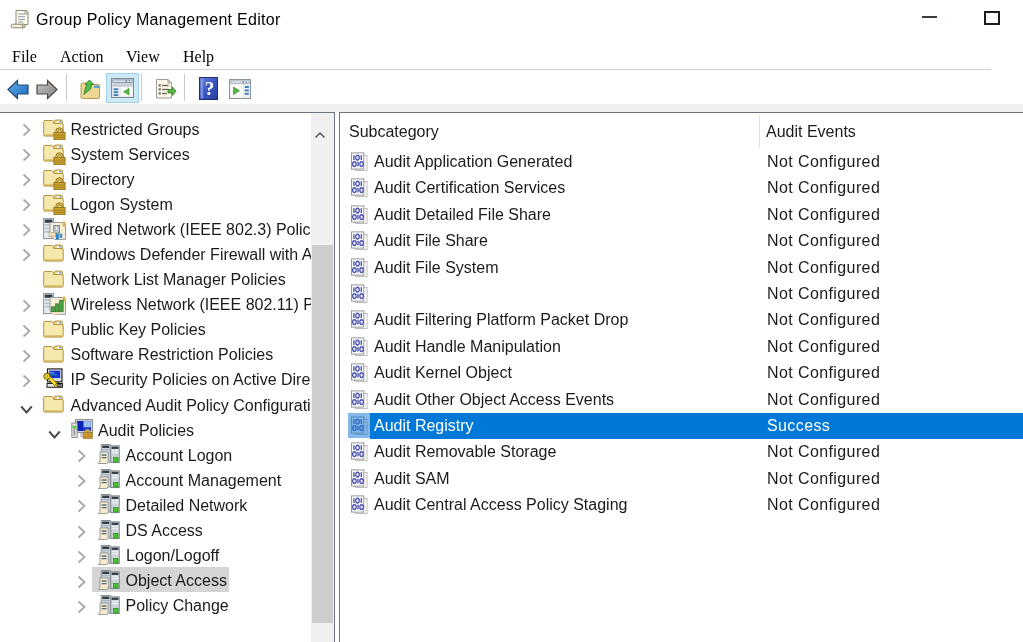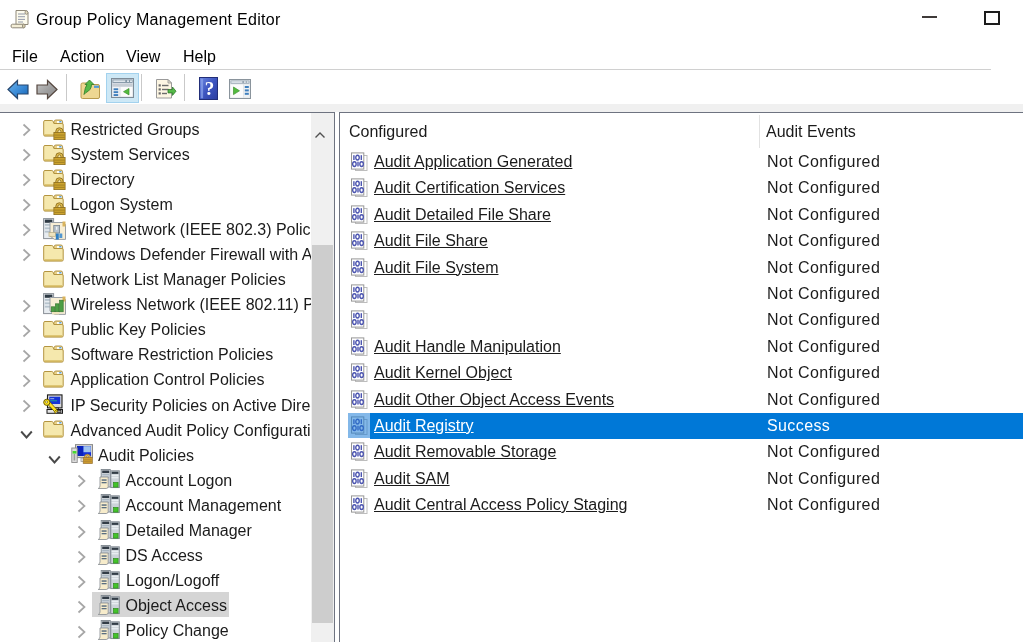--- a/index.html
+++ b/index.html
@@ -5,21 +5,21 @@
 * { margin:0; padding:0; box-sizing:border-box; }
 html,body { width:1023px; height:642px; overflow:hidden; background:#fff;
   font-family:"Liberation Sans", sans-serif; }
 #win { position:relative; width:1023px; height:642px; background:#fff; }
 #titlebar { position:absolute; left:0; top:0; width:1023px; height:40px; background:#fff; }
 #titleicon { position:absolute; left:10px; top:8px; }
 #titletext { position:absolute; left:36px; top:11px; font-size:16px; letter-spacing:0.3px; color:#000; }
 #btn-min { position:absolute; left:922px; top:16px; width:15px; height:2px; background:#3f3a39; }
 #btn-max { position:absolute; left:984px; top:11px; width:16px; height:14px; border:2px solid #1c1c1c; background:#fff; }
 #menubar { position:absolute; left:0; top:40px; width:991px; height:30px; background:#fff;
-  border-bottom:1px solid #d0d0d0; font-size:16px; color:#000; }
+  border-bottom:1px solid #d0d0d0; font-size:16px; color:#000;font-family:Liberation Serif, serif; }
 .menuitem { position:absolute; top:8px; }
 #toolbar { position:absolute; left:0; top:71px; width:1023px; height:33px; background:#fff; }
 .tsep { position:absolute; top:3px; width:1px; height:27px; background:#c9c9c9; }
 .tbico { position:absolute; }
 #tbtn-console { position:absolute; left:106px; top:2px; width:33px; height:30px;
   background:#cde8f6; border:1px solid #a3d2ee; }
 #strip { position:absolute; left:0; top:104px; width:1023px; height:8px; background:#f0f0f0; }
 #pane-left { position:absolute; left:-1px; top:112px; width:336px; height:532px;
   background:#fff; border:1px solid #6e7380; }
 #pane-right { position:absolute; left:339px; top:112px; width:690px; height:532px;
@@ -31,21 +31,21 @@
 .trow .tlabel { position:absolute; top:1.5px; padding:0 5px; line-height:21px; }
 .selbox { position:absolute; top:-1.5px; height:24.5px; background:#d5d5d5; }
 #vscroll { position:absolute; right:0; top:0; width:23px; height:530px; background:#f0f0f0; }
 #vthumb { position:absolute; left:1px; top:132px; width:21px; height:378px; background:#cdcdcd; }
 #vup { position:absolute; left:0; top:15px; width:23px; height:14px; }
 #lhead { position:absolute; left:0; top:0; width:688px; height:36px; background:#fff; font-size:16px; color:#1b1b1b; }
 #lhead .hdiv { position:absolute; left:419px; top:2px; width:1px; height:33px; background:#e2e2e2; }
 #rows { position:absolute; left:1px; top:36px; width:687px; }
 .lrow { position:relative; height:26.4px; font-size:16px; color:#1b1b1b; }
 .lrow .lico { position:absolute; left:9px; top:3px; }
-.lrow .c1 { position:absolute; left:33px; top:4px;text-decoration:underline; }
+.lrow .c1 { position:absolute; left:33px; top:4px; }
 .lrow .c2 { position:absolute; left:426px; top:4px; letter-spacing:0.4px; }
 .lrow.sel { color:#fff; }
 .selbar { position:absolute; left:29px; top:0; width:659px; height:26.4px; background:#0078d7; }
 .tintbox { position:absolute; left:7px; top:0.5px; width:21.5px; height:24.5px; background:rgba(30,125,215,0.55); }
 .lrow .c1, .lrow .c2 { z-index:2; }
 </style>
 </head>
 <body>
 <div id="win">
   <div id="titlebar">
@@ -324,33 +324,20 @@
 <path d="M16.4 2 a2.4 1.2 0 0 1 2.4 1.2 l-2.6 0.4 z" fill="#3f8fd6"></path>
 <path d="M0.7 2.8 q0 -1.3 1.3 -1.3 h6.8 q1 0 1.4 1 l0.7 2 h8 q1.3 0 1.3 1.3 v10 q0 1.3 -1.3 1.3 h-16.9 q-1.3 0 -1.3 -1.3 z" fill="#f5e8ad" stroke="#b39440" stroke-width="1"></path>
 <path d="M1.7 16.6 h17.2 l0.3 -1.1 h-17.9 z" fill="#c8a33c"></path>
 </svg></span>
           <span class="tlabel" style="left:64.5px">Software Restriction Policies</span>
         </div>
 <div class="trow">
           <span class="chev" style="left:21.0px;top:6px"><svg width="9" height="14" viewBox="0 0 9 14">
               <path d="M1.5 1.5 L7.5 7 L1.5 12.5" fill="none" stroke="#a6a6a6" stroke-width="1.7"></path>
             </svg></span>
-          <span class="tico" style="left:42.0px"><svg width="21" height="18" viewBox="0 0 21 18">
-<path d="M11 2.6 q0.3 -1.6 1.9 -1.6 h5 q1.6 0 1.7 1.8 l0.1 3.4 h-9.5 z" fill="#e9d189" stroke="#ab8d3f" stroke-width="0.9"></path>
-<rect x="14" y="2" width="4.8" height="2" fill="#fdfdf4"></rect>
-<path d="M16.4 2 a2.4 1.2 0 0 1 2.4 1.2 l-2.6 0.4 z" fill="#3f8fd6"></path>
-<path d="M0.7 2.8 q0 -1.3 1.3 -1.3 h6.8 q1 0 1.4 1 l0.7 2 h8 q1.3 0 1.3 1.3 v10 q0 1.3 -1.3 1.3 h-16.9 q-1.3 0 -1.3 -1.3 z" fill="#f5e8ad" stroke="#b39440" stroke-width="1"></path>
-<path d="M1.7 16.6 h17.2 l0.3 -1.1 h-17.9 z" fill="#c8a33c"></path>
-</svg></span>
-          <span class="tlabel" style="left:64.5px">Application Control Policies</span>
-        </div>
-<div class="trow">
-          <span class="chev" style="left:21.0px;top:6px"><svg width="9" height="14" viewBox="0 0 9 14">
-              <path d="M1.5 1.5 L7.5 7 L1.5 12.5" fill="none" stroke="#a6a6a6" stroke-width="1.7"></path>
-            </svg></span>
           <span class="tico" style="left:42.0px;top:0.5px"><svg width="21" height="22" viewBox="0 0 21 22">
 <rect x="4.5" y="0.9" width="14.5" height="13" fill="#d9d9d9" stroke="#1a1a1a" stroke-width="1.1"></rect>
 <rect x="6.3" y="2.7" width="10.9" height="7.3" fill="#1433d6"></rect>
 <rect x="7.2" y="4.2" width="4" height="1" fill="#9fb3e8"></rect>
 <rect x="7.2" y="6" width="6.8" height="1.4" fill="#1e7fa6"></rect>
 <rect x="8" y="13.9" width="7.5" height="1.6" fill="#b9b9b9" stroke="#1a1a1a" stroke-width="0.8"></rect>
 <rect x="4" y="15.5" width="15.5" height="3.8" fill="#e4e4e4" stroke="#1a1a1a" stroke-width="1"></rect>
 <rect x="14.6" y="16.3" width="3.4" height="2.1" fill="#9c9c9c" stroke="#1a1a1a" stroke-width="0.7"></rect>
 <g stroke="#6b5a00">
 <polygon points="4.6,10.1 6.9,8 13.8,15.5 11.5,17.6" fill="#ffe41f" stroke-width="0.8"></polygon>
@@ -445,21 +432,21 @@
 <rect x="4.2" y="7.4" width="7" height="1.5" fill="#a9b6c1"></rect>
 <rect x="12.8" y="1.8" width="8.5" height="16.8" fill="#ccd3d9" stroke="#7d868e" stroke-width="0.9"></rect>
 <rect x="13.7" y="2.7" width="6.7" height="2.2" fill="#323c46"></rect>
 <rect x="13.7" y="5.8" width="6.7" height="1.4" fill="#e8edf1"></rect>
 <rect x="13.7" y="8" width="6.7" height="1.4" fill="#e8edf1"></rect>
 <path d="M2 7.5 h8.2 v9.5 q0 2 -2 2 h-8 q1.8 -1 1.8 -2.5 z" fill="#f7eccb" stroke="#8f9499" stroke-width="0.9" transform="translate(0,0.5)"></path>
 <rect x="3.6" y="10.3" width="5" height="1.5" fill="#5a6e80"></rect>
 <rect x="3.6" y="13" width="5" height="1.3" fill="#5a6e80"></rect>
 <rect x="15.5" y="13.5" width="4.6" height="4.6" fill="#43c32a" stroke="#2e8a1d" stroke-width="0.7"></rect>
 </svg></span>
-          <span class="tlabel" style="left:119.5px">Detailed Manager</span>
+          <span class="tlabel" style="left:119.5px">Detailed Network</span>
         </div>
 <div class="trow">
           <span class="chev" style="left:76.0px;top:6px"><svg width="9" height="14" viewBox="0 0 9 14">
               <path d="M1.5 1.5 L7.5 7 L1.5 12.5" fill="none" stroke="#a6a6a6" stroke-width="1.7"></path>
             </svg></span>
           <span class="tico" style="left:97.0px;top:1px"><svg width="22" height="21" viewBox="0 0 22 21">
 <rect x="3.2" y="0.5" width="9" height="17.5" fill="#dce1e6" stroke="#7d868e" stroke-width="0.9"></rect>
 <rect x="4.2" y="1.5" width="7" height="2.6" fill="#323c46"></rect>
 <rect x="4.2" y="5" width="7" height="1.5" fill="#a9b6c1"></rect>
 <rect x="4.2" y="7.4" width="7" height="1.5" fill="#a9b6c1"></rect>
@@ -538,21 +525,21 @@
     </div>
     <div id="vscroll">
       <div id="vthumb"></div>
       <div id="vup"><svg width="23" height="14" viewBox="0 0 23 14">
             <path d="M4.5 9.5 L9 5 L13.5 9.5" fill="none" stroke="#505050" stroke-width="1.4"></path>
           </svg></div>
     </div>
   </div>
   <div id="pane-right">
     <div id="lhead">
-      <span style="position:absolute;left:9px;top:10px">Configured</span>
+      <span style="position:absolute;left:9px;top:10px">Subcategory</span>
       <span style="position:absolute;left:426px;top:10px">Audit Events</span>
       <div class="hdiv"></div>
     </div>
     <div id="rows">
 <div class="lrow">
           <span class="lico"><svg width="19" height="20" viewBox="0 0 19 20">
 <rect x="5.5" y="3.5" width="11.5" height="15" fill="#fff" stroke="#bdbdbd" stroke-width="1"></rect>
 <rect x="1.5" y="0.9" width="12.3" height="16.2" fill="#fff" stroke="#979797" stroke-width="1"></rect>
 <g fill="#4c55b0">
 <rect x="3.2" y="3.2" width="1.4" height="4.8"></rect>
@@ -651,20 +638,21 @@
 <rect x="1.5" y="0.9" width="12.3" height="16.2" fill="#fff" stroke="#979797" stroke-width="1"></rect>
 <g fill="#4c55b0">
 <rect x="3.2" y="3.2" width="1.4" height="4.8"></rect>
 <ellipse cx="7.5" cy="5.6" rx="1.75" ry="2.4" fill="none" stroke="#4c55b0" stroke-width="1.35"></ellipse>
 <rect x="10.6" y="3.2" width="1.4" height="4.8"></rect>
 <ellipse cx="4.4" cy="12.1" rx="1.75" ry="2.4" fill="none" stroke="#4c55b0" stroke-width="1.35"></ellipse>
 <rect x="7.3" y="9.7" width="1.4" height="4.8"></rect>
 <ellipse cx="11.6" cy="12.1" rx="1.75" ry="2.4" fill="none" stroke="#4c55b0" stroke-width="1.35"></ellipse>
 </g>
 </svg></span>
+          <span class="c1">Audit Filtering Platform Packet Drop</span>
           <span class="c2">Not Configured</span>
         </div>
 <div class="lrow">
           <span class="lico"><svg width="19" height="20" viewBox="0 0 19 20">
 <rect x="5.5" y="3.5" width="11.5" height="15" fill="#fff" stroke="#bdbdbd" stroke-width="1"></rect>
 <rect x="1.5" y="0.9" width="12.3" height="16.2" fill="#fff" stroke="#979797" stroke-width="1"></rect>
 <g fill="#4c55b0">
 <rect x="3.2" y="3.2" width="1.4" height="4.8"></rect>
 <ellipse cx="7.5" cy="5.6" rx="1.75" ry="2.4" fill="none" stroke="#4c55b0" stroke-width="1.35"></ellipse>
 <rect x="10.6" y="3.2" width="1.4" height="4.8"></rect>

